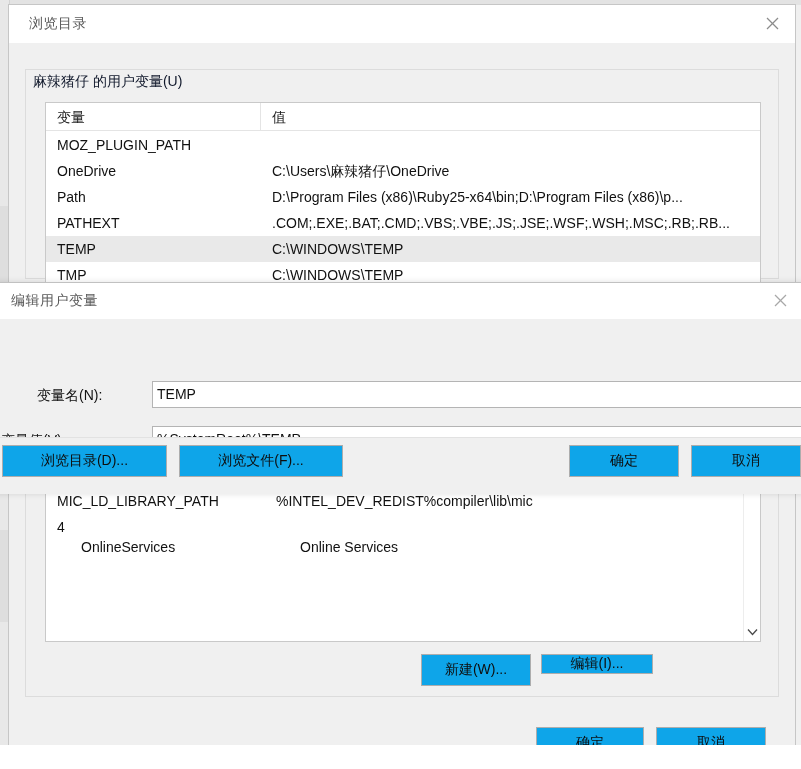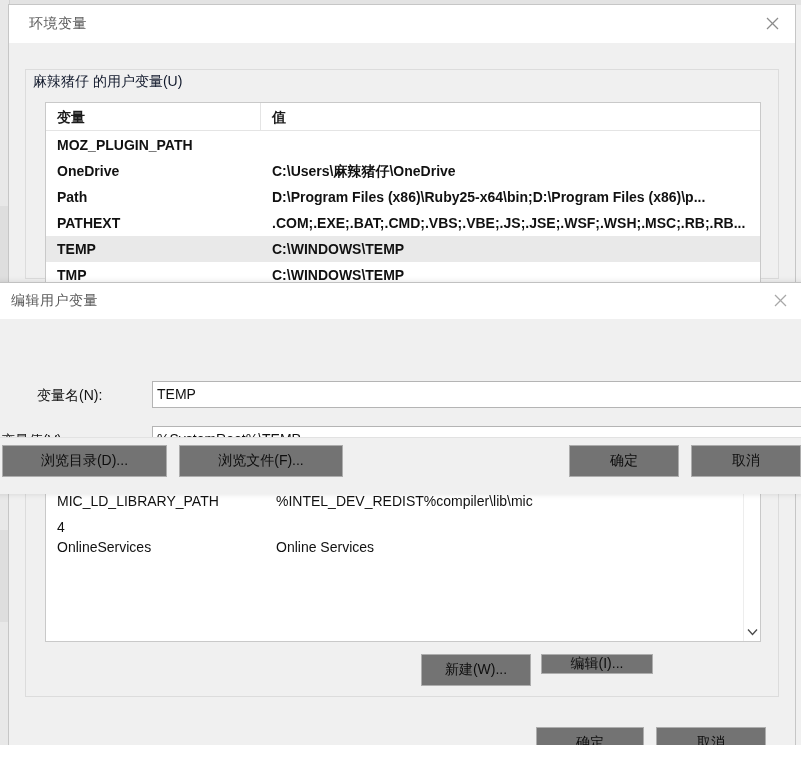--- a/index.html
+++ b/index.html
@@ -116,38 +116,38 @@
     height: 26px; line-height: 26px;
     overflow: hidden; white-space: nowrap;
     text-overflow: clip;
   }
   .lv-row .cell.c1 { width: 215px; }
   .lv-row .cell.c2 { flex: 1; }
 
   
   #lv-user {
     left: 36px; top: 97px;
-    width: 716px; height: 182px; font-weight: bold;
+    width: 716px; height: 182px;
   }
   #lv-user .lv-body { padding-top: 1px; }
 
   
   .group-sys {
     position: absolute;
     left: 16px; top: 372px;
     width: 754px; height: 320px;
     border: 1px solid #dcdcdc;
   }
   #lv-sys {
     left: 36px; top: 404px;
     width: 716px; height: 233px;
   }
   #lv-sys .lv-row .cell.c1 { width: 219px; }
   .lv-row.cut {
-    height: 13px; overflow: hidden;
+    height: 13px; overflow: hidden; padding-left: 24px;
   }
   .lv-row.cut .cell { height: 26px; line-height: 26px; }
 
   
   .vscroll {
     position: absolute; right: 0; top: 0;
     width: 17px; height: 100%;
     background: #ffffff;
     border-left: 1px solid #ededed;
   }
@@ -159,21 +159,21 @@
   .vscroll .arrow {
     position: absolute; left: 0; bottom: 0;
     width: 17px; height: 18px;
     display: flex; align-items: center; justify-content: center;
     color: #5a5a5a; font-size: 11px;
   }
 
   
   .btn {
     position: absolute;
-    background: #737373;
+    background: #0ea5e9;
     border: 1px solid #adadad;
     font-size: 14px; color: #0e0e0e;
     display: flex; align-items: center; justify-content: center;
     font-family: "Liberation Sans", "DejaVu Sans", sans-serif;
     padding: 0; cursor: default;
     white-space: nowrap;
   }
 
   #btn-new  { left: 412px; top: 649px; width: 110px; height: 32px; }
   #btn-edit { left: 532px; top: 649px; width: 112px; height: 20px; }
@@ -246,21 +246,21 @@
 <div id="root">
 
   <div class="bg-strip-top"></div>
   <div class="bg-strip-left"></div>
   <div class="bg-strip-left2"></div>
   <div class="bg-strip-left3"></div>
 
   <div class="env-window">
 
     <div class="env-titlebar">
-      <span class="env-title">环境变量</span>
+      <span class="env-title">浏览目录</span>
       <div class="env-close">
         <svg width="13" height="13" viewBox="0 0 13 13" aria-hidden="true">
           <line x1="1" y1="1" x2="12" y2="12" stroke="#8c8c8c" stroke-width="1.2"></line>
           <line x1="12" y1="1" x2="1" y2="12" stroke="#8c8c8c" stroke-width="1.2"></line>
         </svg>
       </div>
     </div>
 
     <div class="group-user"></div>
     <div class="group-user-label">麻辣猪仔 的用户变量(U)</div>

